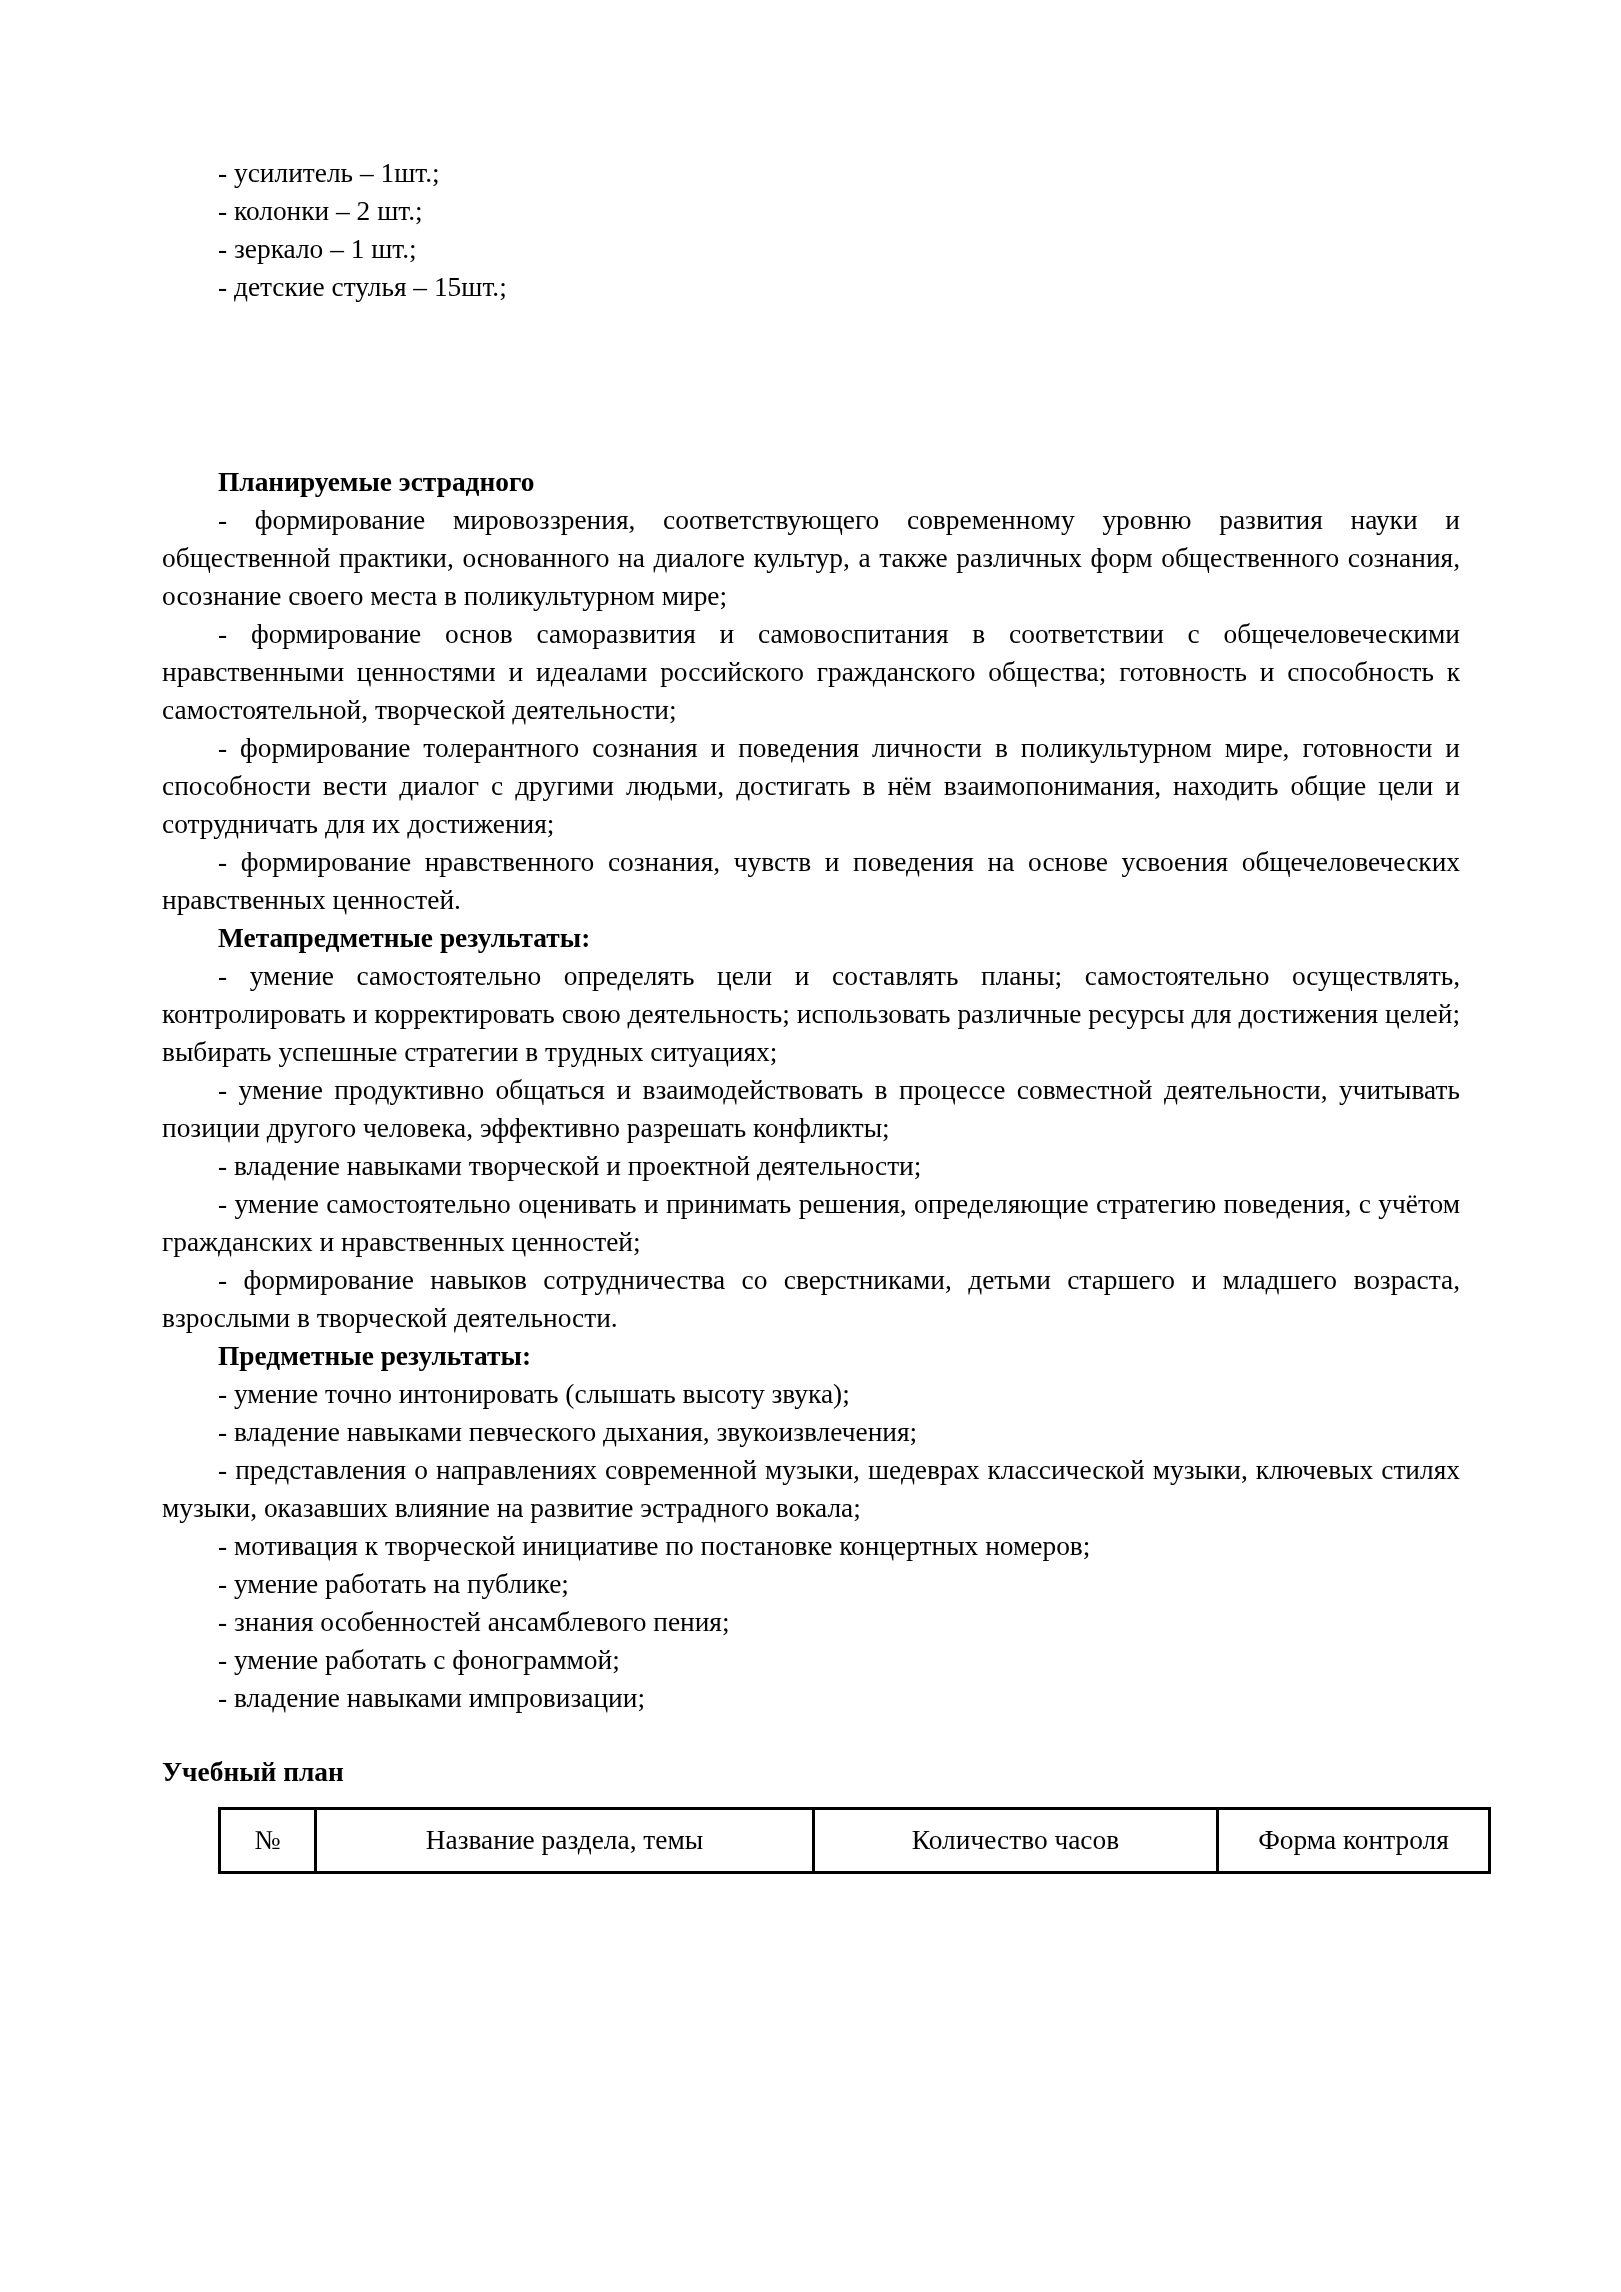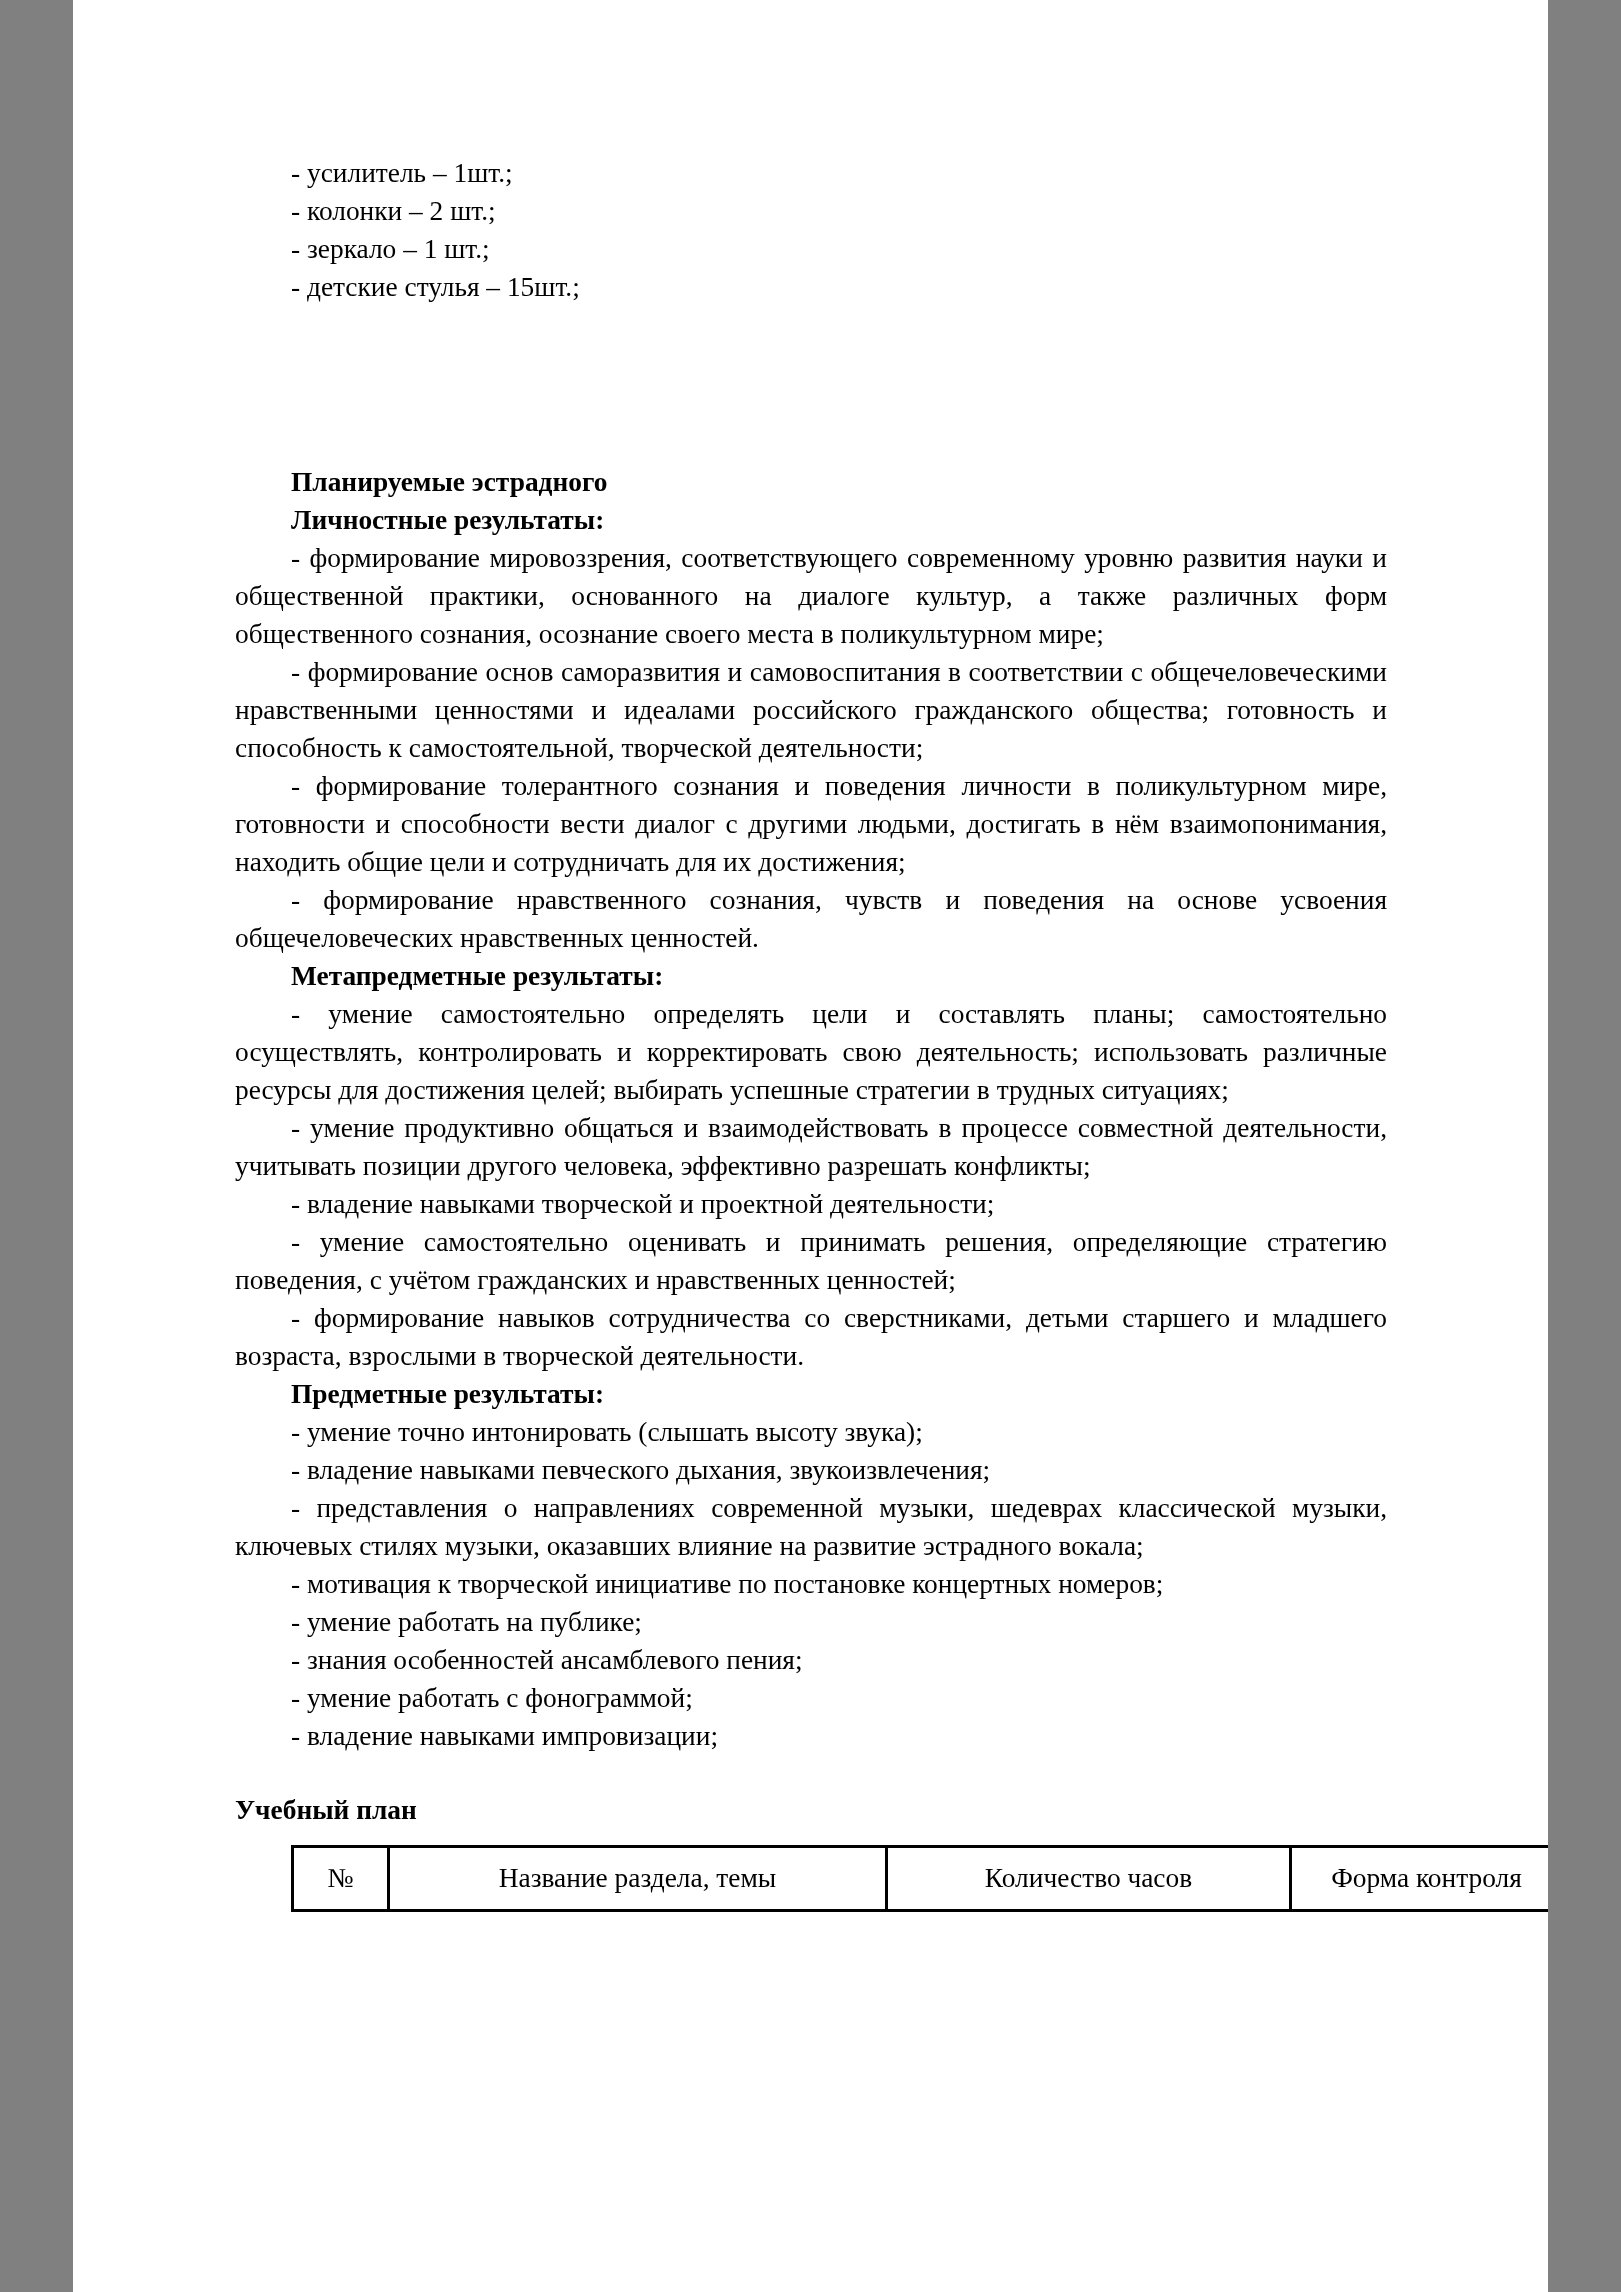--- a/index.html
+++ b/index.html
@@ -1,18 +1,18 @@
 <!DOCTYPE html>
 <html><head>
 <meta charset="utf-8">
 <style>
   html, body { margin:0; padding:0; background:#808080; }
   .page {
     position:relative;
-    width:1475px; height:2293px;
+    width:1621px; height:2293px;
     margin:0 auto;
     background:#ffffff;
     color:#000000;
     font-family:"Liberation Serif","DejaVu Serif",serif;
     font-size:27.4px;
     line-height:38px;
     overflow:hidden;
   }
   .content { padding:154px 161px 0 162px; }
   p { margin:0; }
@@ -47,21 +47,20 @@
 
     <p class="line">- усилитель – 1шт.;</p>
     <p class="line">- колонки – 2 шт.;</p>
     <p class="line">- зеркало – 1 шт.;</p>
     <p class="line">- детские стулья – 15шт.;</p>
 
     <div class="spacer-a"></div>
 
     <p class="heading">Планируемые эстрадного</p>
 
-    <p class="heading">Личностные результаты:</p>
     <p class="para">- формирование мировоззрения, соответствующего современному уровню развития науки и общественной практики, основанного на диалоге культур, а также различных форм общественного сознания, осознание своего места в поликультурном мире;</p>
     <p class="para">- формирование основ саморазвития и самовоспитания в соответствии с общечеловеческими нравственными ценностями и идеалами российского гражданского общества; готовность и способность к самостоятельной, творческой деятельности;</p>
     <p class="para">- формирование толерантного сознания и поведения личности в поликультурном мире, готовности и способности вести диалог с другими людьми, достигать в нём взаимопонимания, находить общие цели и сотрудничать для их достижения;</p>
     <p class="para">- формирование нравственного сознания, чувств и поведения на основе усвоения общечеловеческих нравственных ценностей.</p>
 
     <p class="heading">Метапредметные результаты:</p>
     <p class="para">- умение самостоятельно определять цели и составлять планы; самостоятельно осуществлять, контролировать и корректировать свою деятельность; использовать различные ресурсы для достижения целей; выбирать успешные стратегии в трудных ситуациях;</p>
     <p class="para">- умение продуктивно общаться и взаимодействовать в процессе совместной деятельности, учитывать позиции другого человека, эффективно разрешать конфликты;</p>
     <p class="para">- владение навыками творческой и проектной деятельности;</p>
     <p class="para">- умение самостоятельно оценивать и принимать решения, определяющие стратегию поведения, с учётом гражданских и нравственных ценностей;</p>

